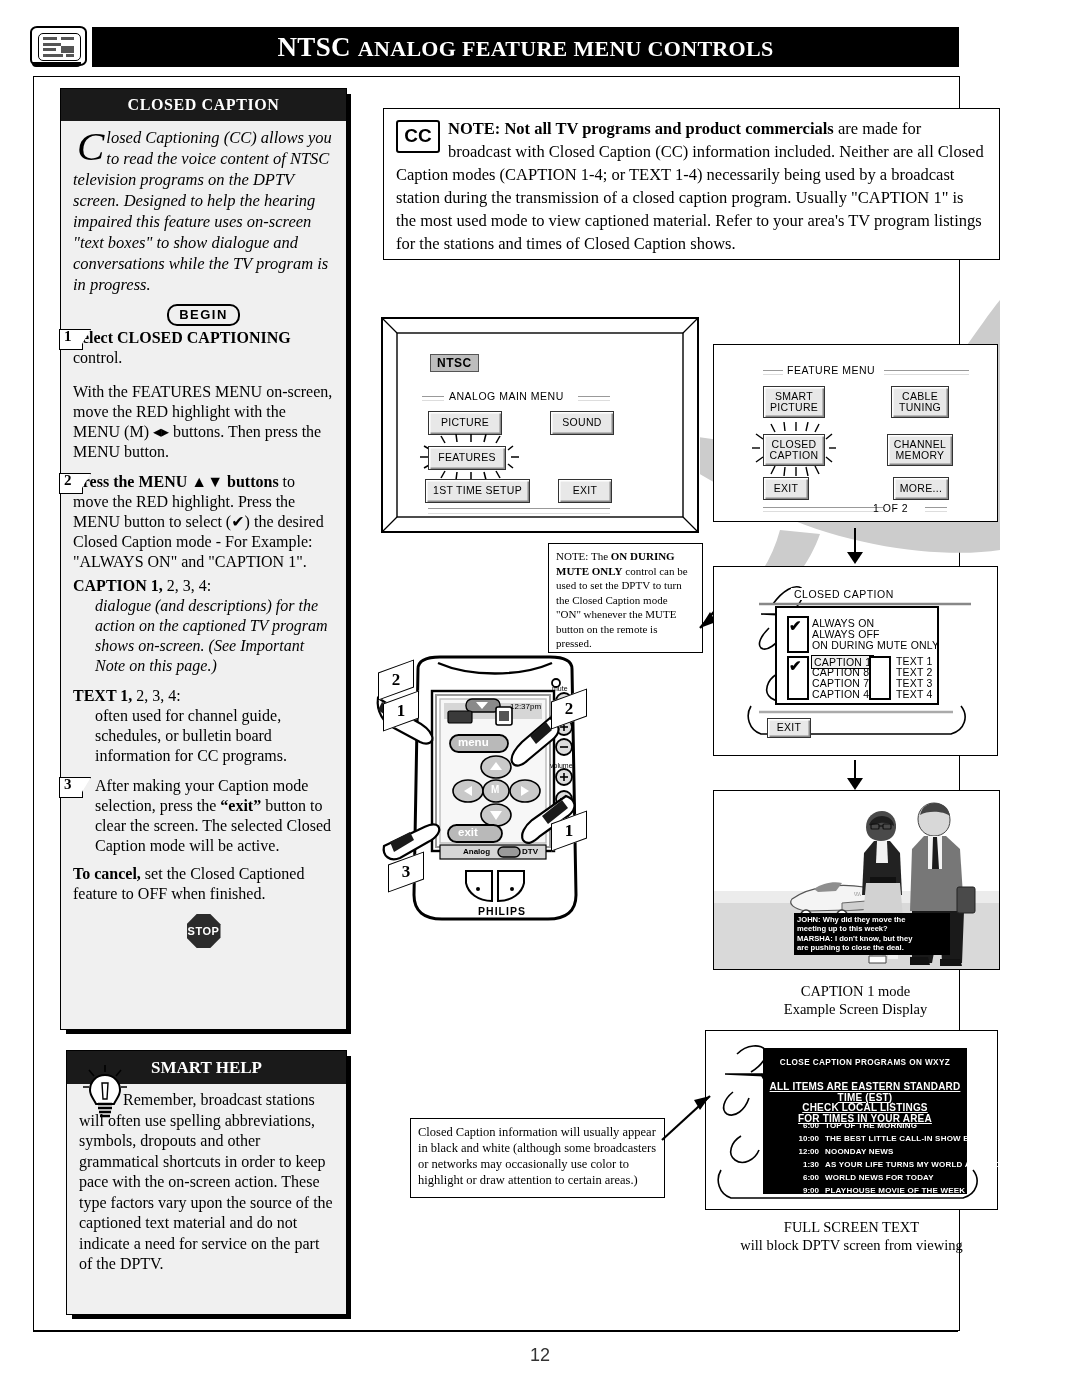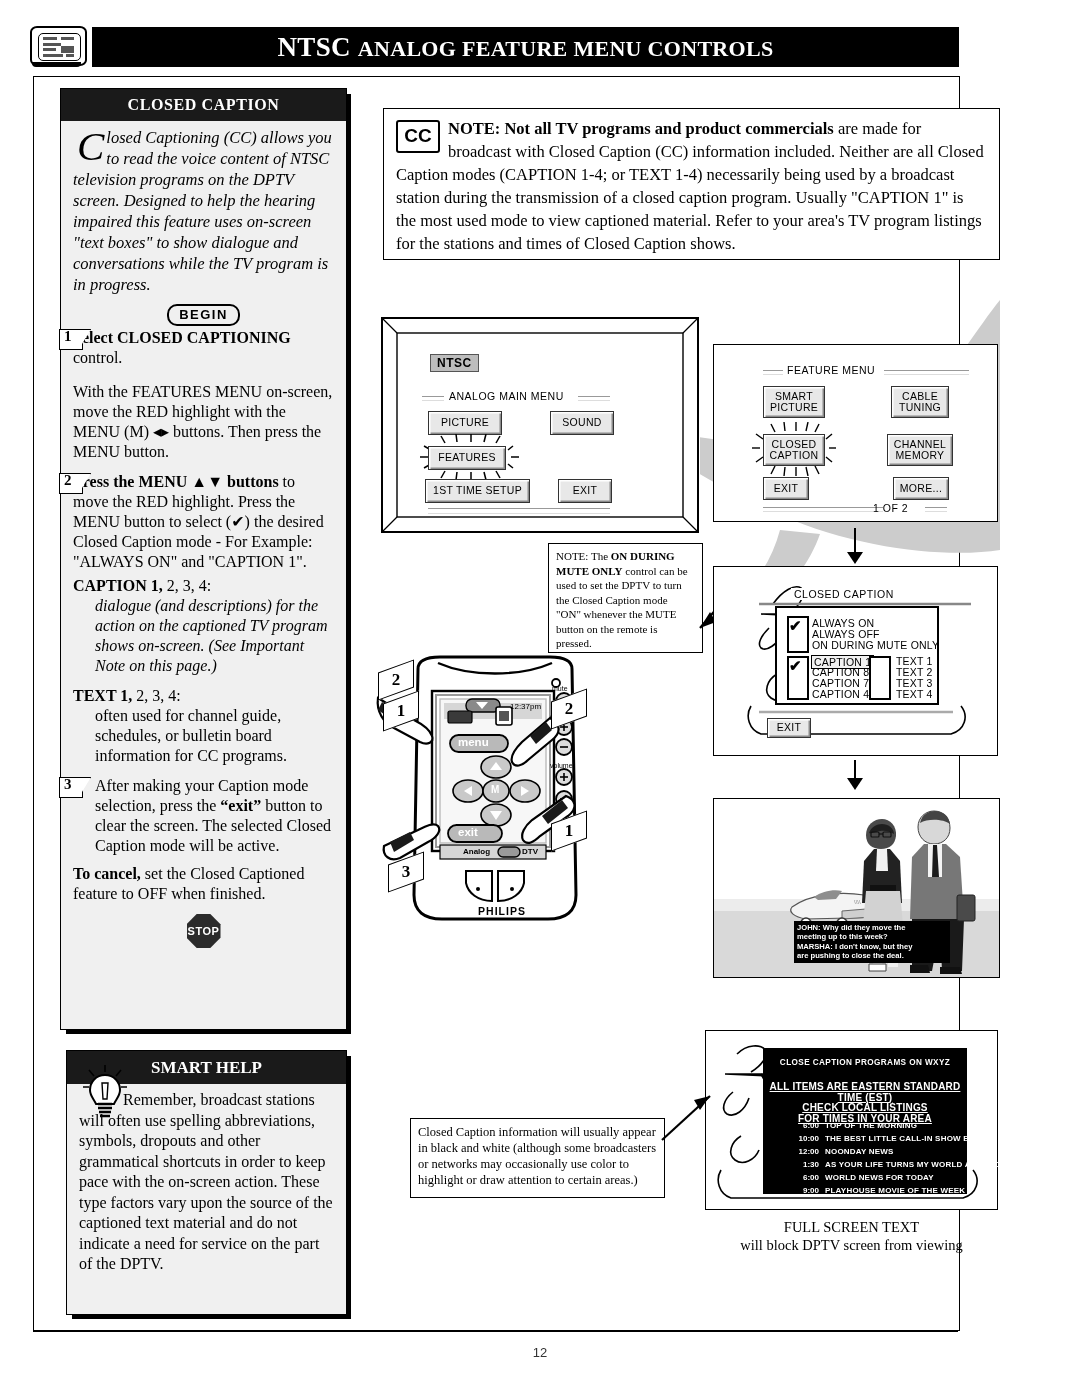--- a/index.html
+++ b/index.html
@@ -18,21 +18,21 @@
   .title-bar .title{
      position:absolute;left:0;right:0;top:50%;transform:translateY(-50%);
      text-align:center;color:#fff;font-family:"Liberation Serif",serif;
      font-weight:bold;font-size:27px;letter-spacing:.3px;
   }
   .sc{font-size:22px;}
 
   
   .page-frame{position:absolute;left:33px;top:76px;width:925px;height:1253px;border:1.5px solid #000;}
   .footer-rule{position:absolute;left:33px;top:1330px;width:925px;height:0;border-top:2px solid #000;}
-  .page-num{position:absolute;left:0;width:1080px;top:1345px;text-align:center;font-family:"Liberation Sans",sans-serif;font-size:13px;color:#333;}
+  .page-num{position:absolute;left:0;width:1080px;top:1345px;text-align:center;font-family:"Liberation Sans",sans-serif;font-size:18px;color:#333;}
 
   
   .left-card-shadow{position:absolute;left:66px;top:94px;width:285px;height:940px;background:#000;}
   .left-card{position:absolute;left:60px;top:88px;width:285px;height:940px;background:#f0f0f0;border:1px solid #000;}
   .card-head{position:absolute;left:0;top:0;width:285px;height:32px;background:#1a1a1a;}
   .card-head span{display:block;text-align:center;line-height:32px;color:#fff;font-weight:bold;font-size:16px;letter-spacing:.6px;font-family:"Liberation Serif",serif;}
   .card-body{position:absolute;left:0;top:32px;width:285px;bottom:0;padding:6px 12px 0 12px;box-sizing:border-box;}
 
   .intro{font-style:italic;font-size:16.5px;line-height:21px;margin:0;text-align:left;}
   .dropcap{float:left;font-size:41px;line-height:34px;font-style:italic;font-weight:normal;padding:2px 2px 0 4px;font-family:"Liberation Serif",serif;}
@@ -97,21 +97,21 @@
   .ccbox{position:absolute;border:2px solid #000;background:#fff;}
   .chkcol{position:absolute;border:2.5px solid #000;background:#fff;}
   .chk{position:absolute;font-family:"Liberation Sans",sans-serif;font-weight:bold;font-size:15px;line-height:13px;}
   .opt{position:absolute;font-family:"Liberation Sans",sans-serif;font-size:10.5px;letter-spacing:.2px;white-space:nowrap;}
   .opt.sel{border:1px solid #000;padding:0 2px;background:#f2f2f2;}
 
   
   .smallnote{position:absolute;background:#fff;border:1.3px solid #000;box-sizing:border-box;padding:5px 7px;font-size:11px;line-height:14.5px;}
 
   
-  .photo{position:absolute;border:1.5px solid #000;background:#f97316;overflow:hidden;margin-top:8px;}
+  .photo{position:absolute;border:1.5px solid #000;background:#f97316;overflow:hidden;}
   .caption-bar{position:absolute;background:#000;color:#fff;font-family:"Liberation Sans",sans-serif;font-weight:bold;font-size:7.6px;line-height:9.4px;padding:2px 3px;}
   .cap-label{position:absolute;text-align:center;font-size:14.5px;line-height:18px;width:100%;}
 
   
   .textscreen{position:absolute;background:#000;color:#fff;font-family:"Liberation Sans",sans-serif;font-weight:bold;}
   .ts-title{position:absolute;width:100%;text-align:center;font-size:8.2px;letter-spacing:.4px;}
   .ts-sub{position:absolute;width:100%;text-align:center;font-size:10px;line-height:10.5px;letter-spacing:.2px;text-decoration:underline;}
   .ts-row{position:absolute;font-size:8px;letter-spacing:.2px;white-space:nowrap;}
   .ts-time{position:absolute;text-align:right;width:44px;font-size:8px;}
 
@@ -436,20 +436,24 @@
         <path d="M196 166 L214 166 L216 174 L196 174 Z" fill="#111"></path>
       </g>
     </svg>
     <div class="caption-bar" style="left:80px;top:122px;width:150px;">
       <div>JOHN: Why did they move  the</div>
       <div>meeting up to this week?</div>
       <div>MARSHA: I don't know, but they</div>
       <div>are pushing to close the deal.</div>
     </div>
   </div>
+  <div class="cap-label" style="left:713px;top:982px;width:285px;">
+    <div>CAPTION 1 mode</div>
+    <div>Example Screen Display</div>
+  </div>
 
   <div class="tvpanel" style="left:705px;top:1030px;width:293px;height:180px;">
     <div style="position:absolute;inset:0;border:1.5px solid #000;background:#fff;"></div>
     <svg style="position:absolute;left:6px;top:6px;width:281px;height:168px;" viewBox="0 0 281 168">
       <g fill="none" stroke="#000" stroke-width="1.6">
         <path d="M26 18 C36 8 50 8 54 14 C58 20 50 30 40 36"></path>
         <path d="M14 38 L110 38 L145 32 L180 38 L145 46 L110 42 Z"></path>
         <path d="M50 38 C58 52 64 66 66 78"></path>
         <path d="M22 56 C12 64 10 74 16 78 C24 82 34 74 38 62"></path>
         <path d="M30 100 C20 106 16 118 24 124 C32 130 44 124 48 114"></path>

